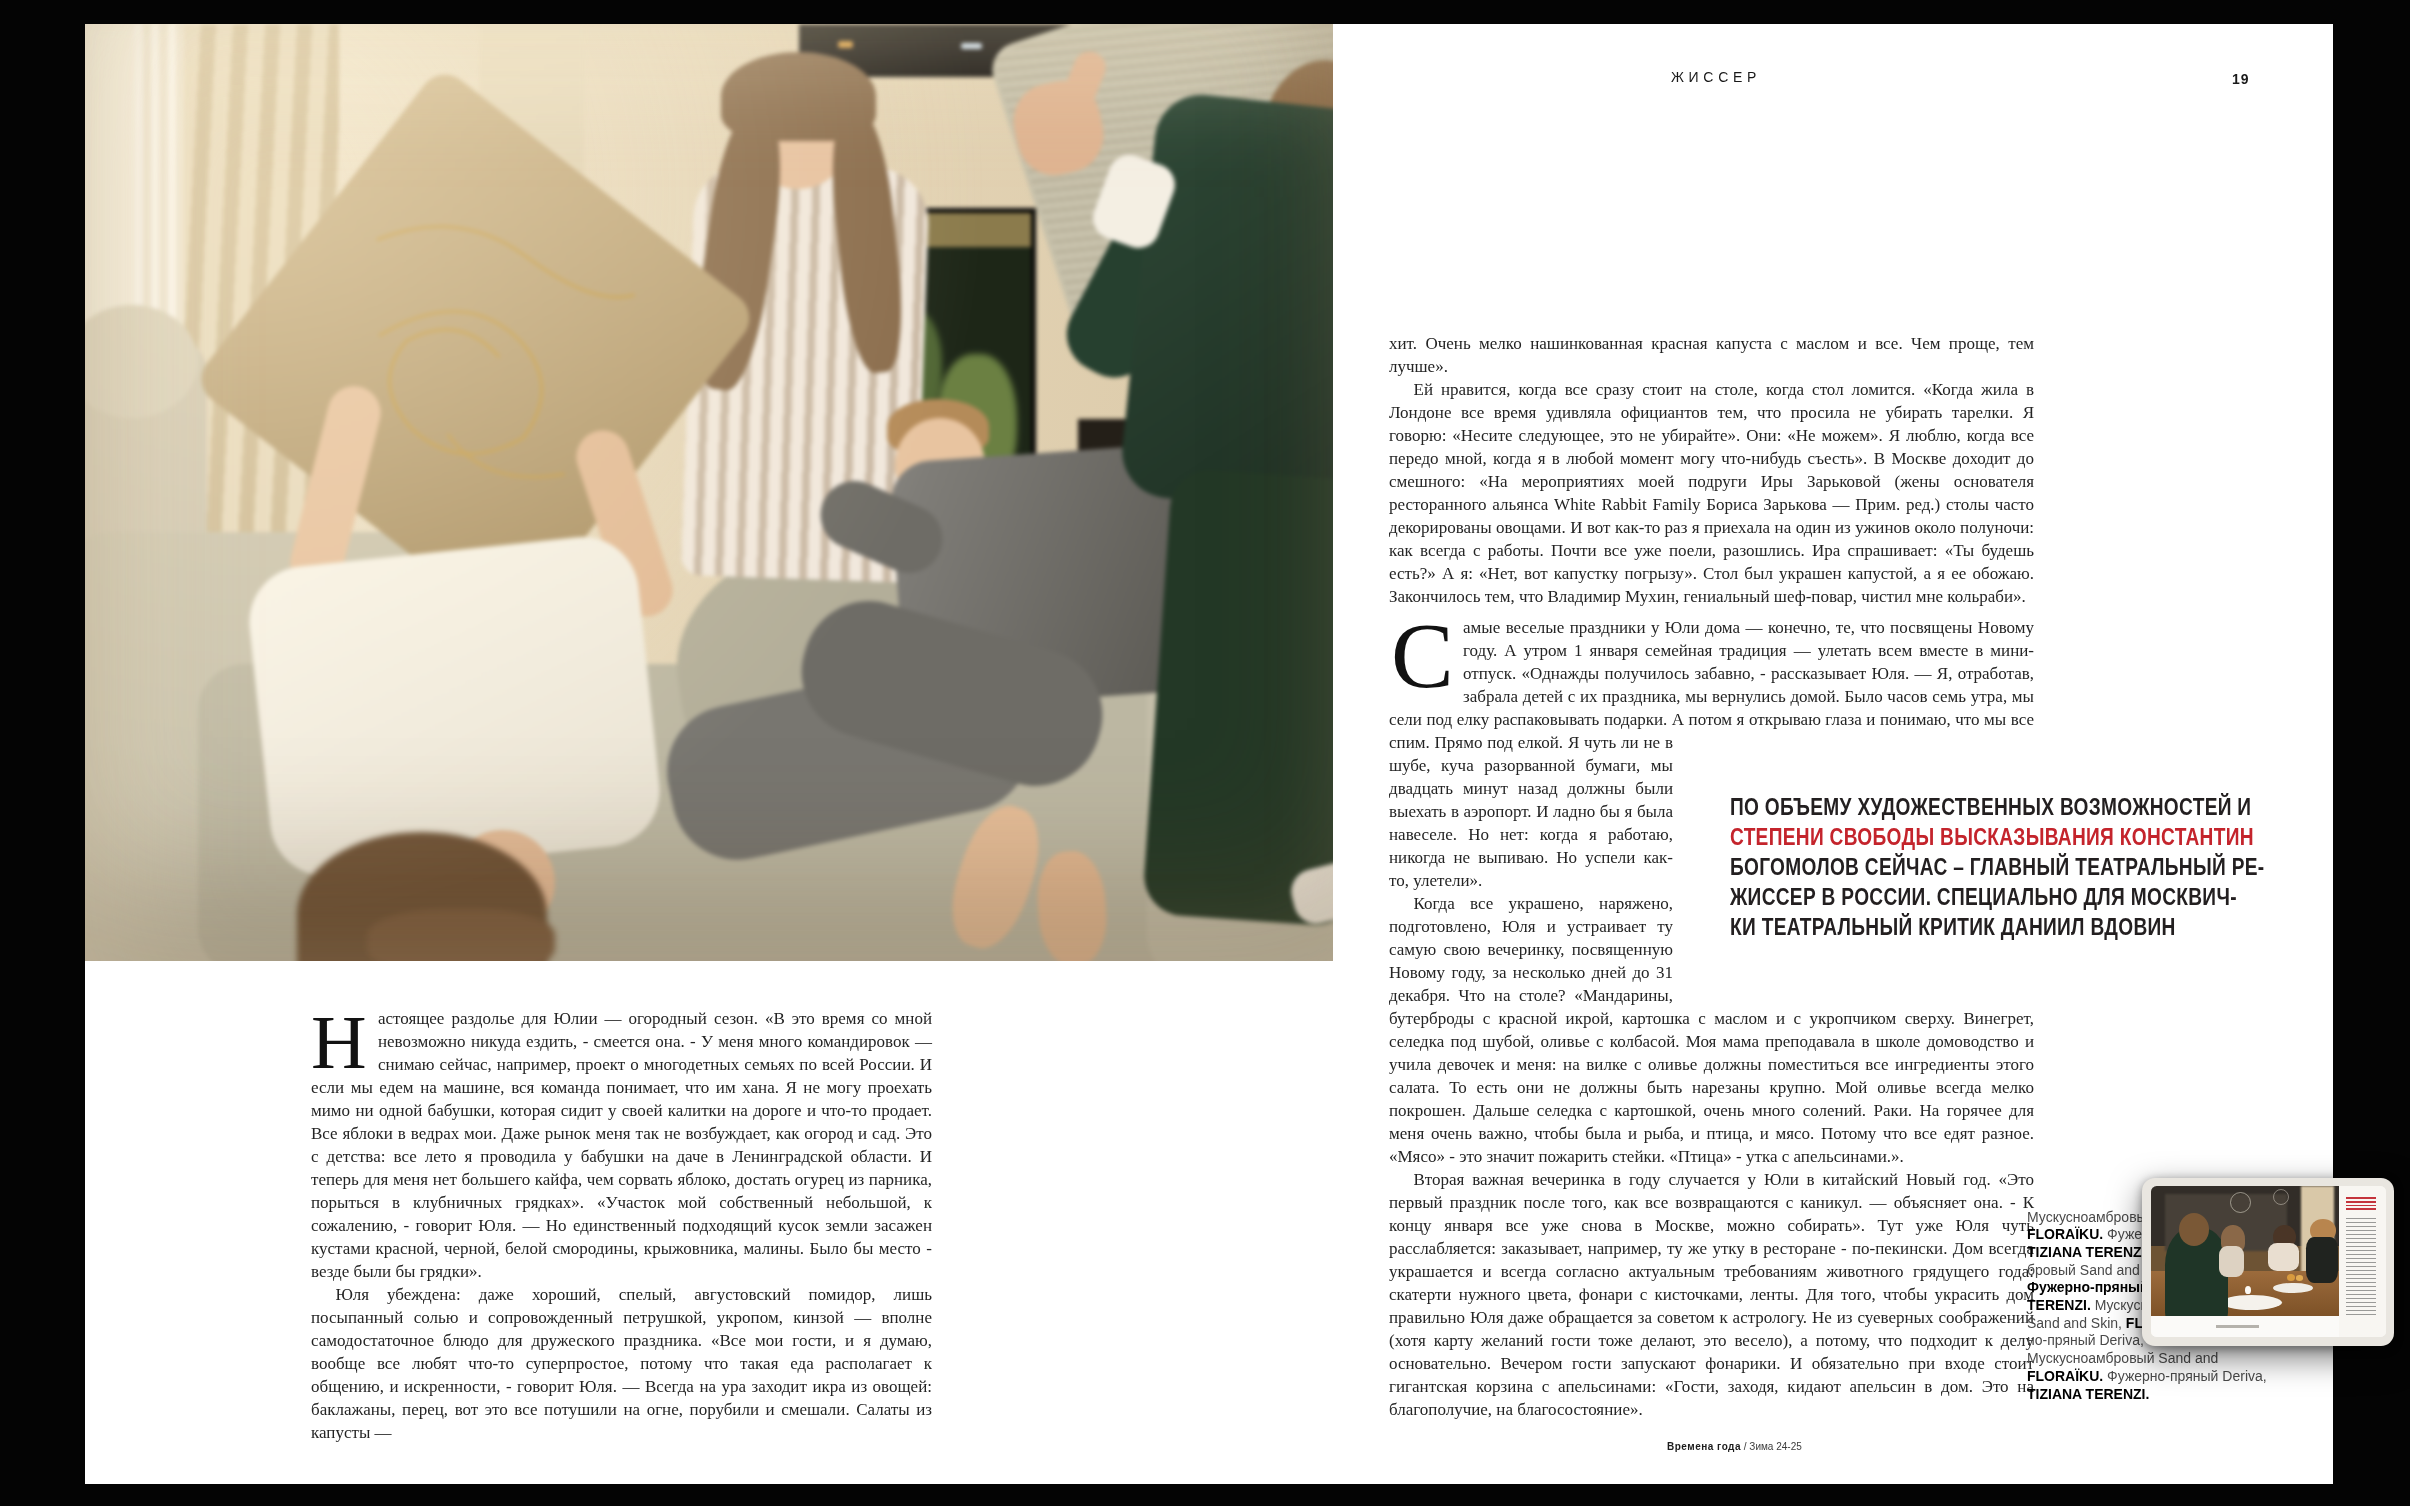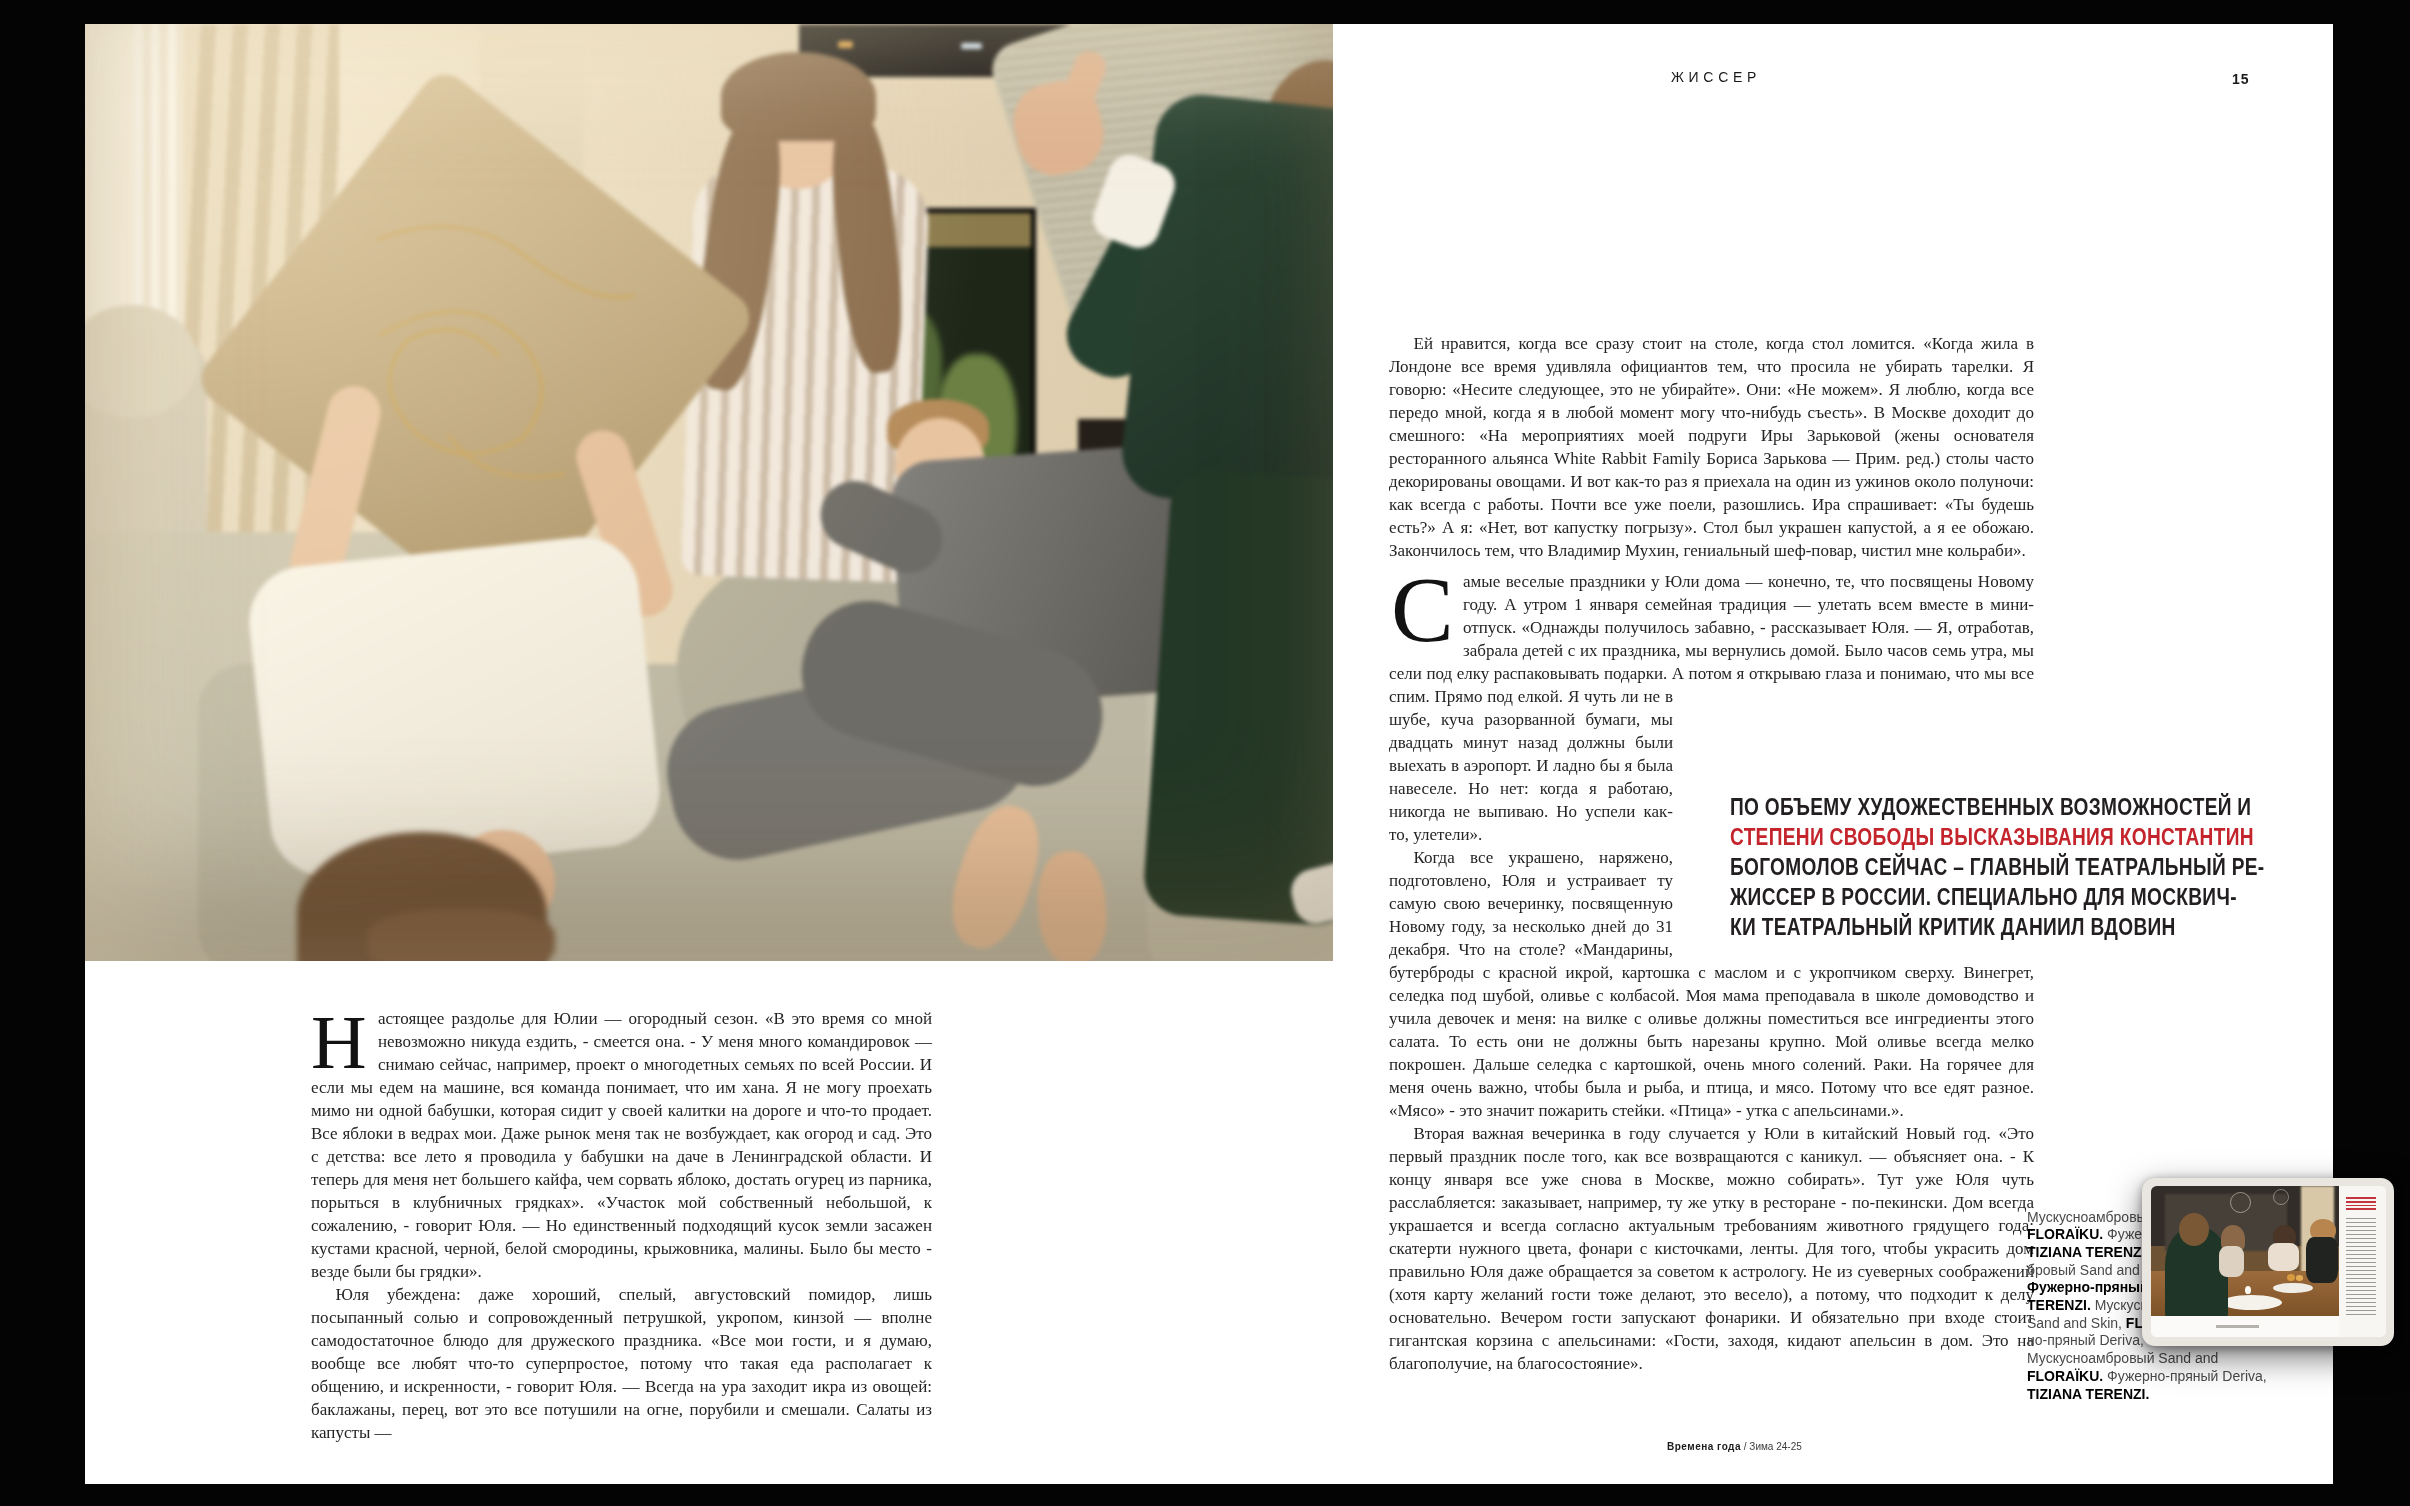--- a/index.html
+++ b/index.html
@@ -130,23 +130,24 @@
     </div>
 
     <div class="col col-left">
       <div class="para drop-para">
         <span class="dropcap dropcap-n">Н</span><span>астоящее раздолье для Юлии — огородный сезон. «В это время со мной невозможно никуда ездить, - смеется она. - У меня много командировок — снимаю сейчас, например, проект о многодетных семьях по всей России. И если мы едем на машине, вся команда понимает, что им хана. Я не могу проехать мимо ни одной бабушки, которая сидит у своей калитки на дороге и что-то продает. Все яблоки в ведрах мои.  Даже рынок меня так не возбуждает, как огород и сад. Это с детства: все лето я проводила у бабушки на даче в Ленинградской области. И теперь для меня нет большего кайфа, чем сорвать яблоко, достать огурец из парника, порыться в клубничных грядках». «Участок мой собственный небольшой, к сожалению, - говорит Юля. — Но единственный подходящий кусок земли засажен кустами красной, черной, белой смородины, крыжовника, малины. Было бы место - везде были бы грядки».</span>
       </div>
       <p class="para indent">Юля убеждена: даже хороший, спелый, августовский помидор, лишь посыпанный солью и сопровожденный петрушкой, укропом, кинзой — вполне самодостаточное блюдо для дружеского праздника. «Все мои гости, и я думаю, вообще все любят что-то суперпростое, потому что такая еда располагает к общению, и искренности, - говорит Юля. — Всегда на ура заходит икра из овощей: баклажаны, перец, вот это все потушили на огне, порубили и смешали. Салаты из капусты —</p>
     </div>
 
     <div class="rubric">ЖИССЕР</div>
-    <div class="pagenum">15</div>
+    <div class="pagenum">19</div>
 
     <div class="col col-right">
+      <p class="para">хит. Очень мелко нашинкованная красная капуста с маслом и все. Чем проще, тем лучше».</p>
       <p class="para indent">Ей нравится, когда все сразу стоит на столе, когда стол ломится. «Когда жила в Лондоне все время удивляла официантов тем, что просила не убирать тарелки. Я говорю: «Несите следующее, это не убирайте». Они: «Не можем». Я люблю, когда все передо мной, когда я в любой момент могу что-нибудь съесть». В Москве доходит до смешного: «На мероприятиях моей подруги Иры Зарьковой (жены основателя ресторанного альянса White Rabbit Family Бориса Зарькова — Прим. ред.) столы часто декорированы овощами. И вот как-то раз я приехала на один из ужинов около полуночи: как всегда с работы. Почти все уже поели, разошлись. Ира спрашивает: «Ты будешь есть?» А я: «Нет, вот капустку погрызу». Стол был украшен капустой, а я ее обожаю. Закончилось тем, что Владимир Мухин, гениальный шеф-повар, чистил мне кольраби».</p>
       <div class="para drop-para">
         <div class="quote-spacer"></div>
         <span class="dropcap dropcap-c">С</span><span>амые веселые праздники у Юли дома — конечно, те, что посвящены Новому году. А утром 1 января семейная традиция — улетать всем вместе в мини-отпуск. «Однажды получилось забавно, - рассказывает Юля. — Я, отработав, забрала детей с их праздника, мы вернулись домой. Было часов семь утра, мы сели под елку распаковывать подарки. А потом я открываю глаза и понимаю, что мы все спим. Прямо под елкой. Я чуть ли не в шубе, куча разорванной бумаги, мы двадцать минут назад должны были выехать в аэропорт. И ладно бы я была навеселе. Но нет: когда я работаю, никогда не выпиваю. Но успели как-то, улетели».</span>
       </div>
       <p class="para indent">Когда все украшено, наряжено, подготовлено, Юля и устраивает ту самую свою вечеринку, посвященную Новому году, за несколько дней до 31 декабря. Что на столе? «Мандарины, бутерброды с красной икрой, картошка с маслом и с укропчиком сверху. Винегрет, селедка под шубой, оливье с колбасой. Моя мама преподавала в школе домоводство и учила девочек и меня: на вилке с оливье должны поместиться все ингредиенты этого салата. То есть они не должны быть нарезаны крупно. Мой оливье всегда мелко покрошен. Дальше селедка с картошкой, очень много солений. Раки. На горячее для меня очень важно, чтобы была и рыба, и птица, и мясо. Потому что все едят разное. «Мясо» - это значит пожарить стейки. «Птица» - утка с апельсинами.».</p>
       <p class="para indent">Вторая важная вечеринка в году случается у Юли в китайский Новый год. «Это первый праздник после того, как все возвращаются с каникул. — объясняет она. - К концу января все уже снова в Москве, можно собирать». Тут уже Юля чуть расслабляется: заказывает, например, ту же утку в ресторане - по-пекински. Дом всегда украшается и всегда согласно актуальным требованиям животного грядущего года: скатерти нужного цвета, фонари с кисточками, ленты. Для того, чтобы украсить дом правильно Юля даже обращается за советом к астрологу. Не из суеверных соображений (хотя карту желаний гости тоже делают, это весело), а потому, что подходит к делу основательно. Вечером гости запускают фонарики. И обязательно при входе стоит гигантская корзина с апельсинами: «Гости, заходя, кидают апельсин в дом. Это на благополучие, на благосостояние».</p>
     </div>
 
     <div class="pull-quote" id="pull-quote">

